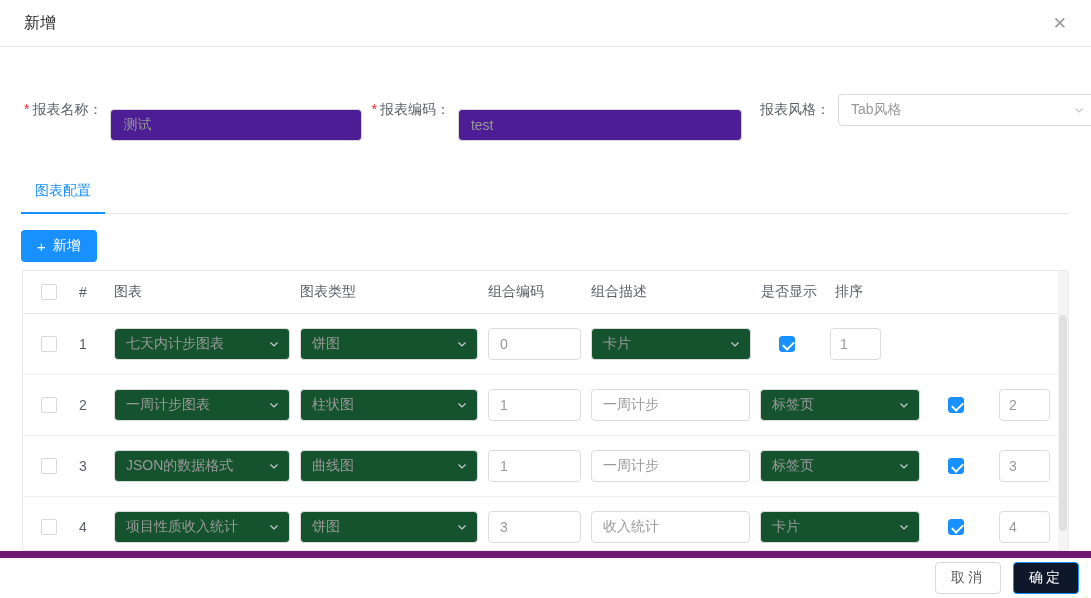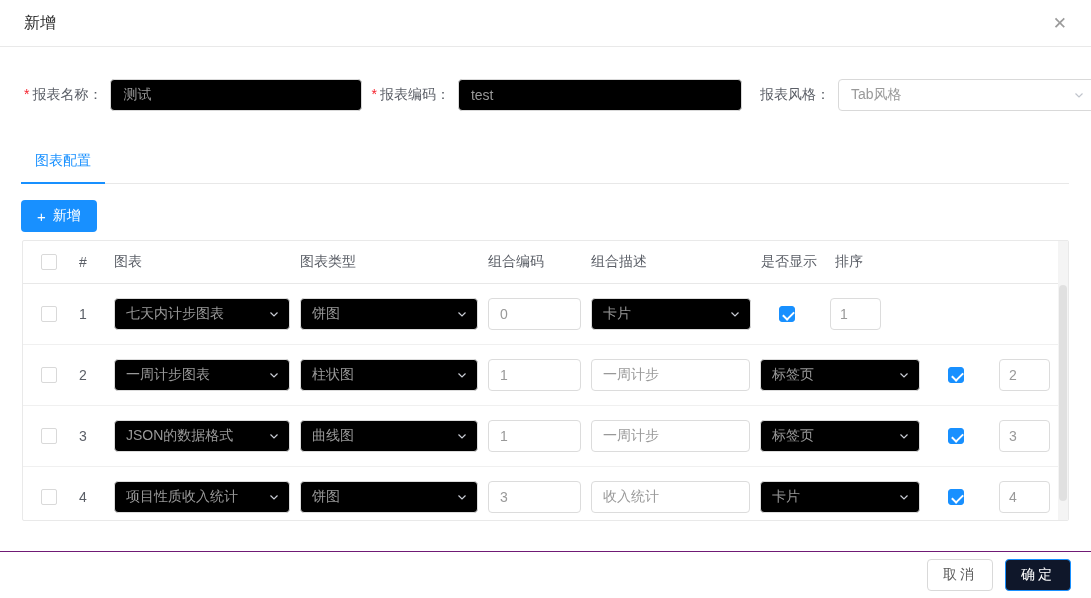--- a/index.html
+++ b/index.html
@@ -35,21 +35,22 @@
   .form-label { font-size: 14px; color: #5a5e66; white-space: nowrap; margin-right: 8px; }
   .req { color: #f5222d; margin-right: 3px; font-size: 14px; }
   .text-input {
     height: 32px;
     border: 1px solid #d9d9d9;
     border-radius: 4px;
     padding: 0 12px;
     font-size: 14px;
     color: #999;
     outline: none;
-    background: #000000;
+    background: #4c1d95;
+    margin-top: 30px;
   }
   .w-name { width: 252px; }
   .w-code2 { width: 284px; }
   .gap-a { margin-left: 9px; }
   .gap-b { margin-left: 18px; }
   .select {
     height: 32px;
     border: 1px solid #d9d9d9;
     border-radius: 4px;
     background: #fff;
@@ -156,21 +157,21 @@
     border-width: 0 2px 2px 0;
     transform: rotate(45deg);
   }
   .row-check { margin-left: 0; }
   .vis-check { margin-left: 18px; }
 
   .tsel {
     height: 32px;
     border: 1px solid #dcdcdc;
     border-radius: 4px;
-    background: #000000;
+    background: #14532d;
     display: flex;
     align-items: center;
     justify-content: space-between;
     padding: 0 9px 0 11px;
     color: #999;
     font-size: 14px;
     cursor: pointer;
   }
   .sel-chart { width: 176px; }
   .sel-type  { width: 178px; }
@@ -201,27 +202,27 @@
     width: 8px; height: 216px;
     background: #e0e0e0;
     border-radius: 4px;
   }
 
   
   .modal-footer {
     position: absolute;
     left: 0; right: 0; bottom: 0;
     height: 47px;
-    border-top: 1px solid #701a75;
+    border-top: 7px solid #701a75;
     background: #fff;
     display: flex;
     align-items: center;
     justify-content: flex-end;
     gap: 12px;
-    padding: 0 20px;
+    padding: 0 12px;
   }
   .btn {
     height: 32px;
     border-radius: 4px;
     font-size: 14px;
     padding: 0 15px;
     cursor: pointer;
     letter-spacing: 3px;
     font-family: inherit;
     display: inline-flex;

